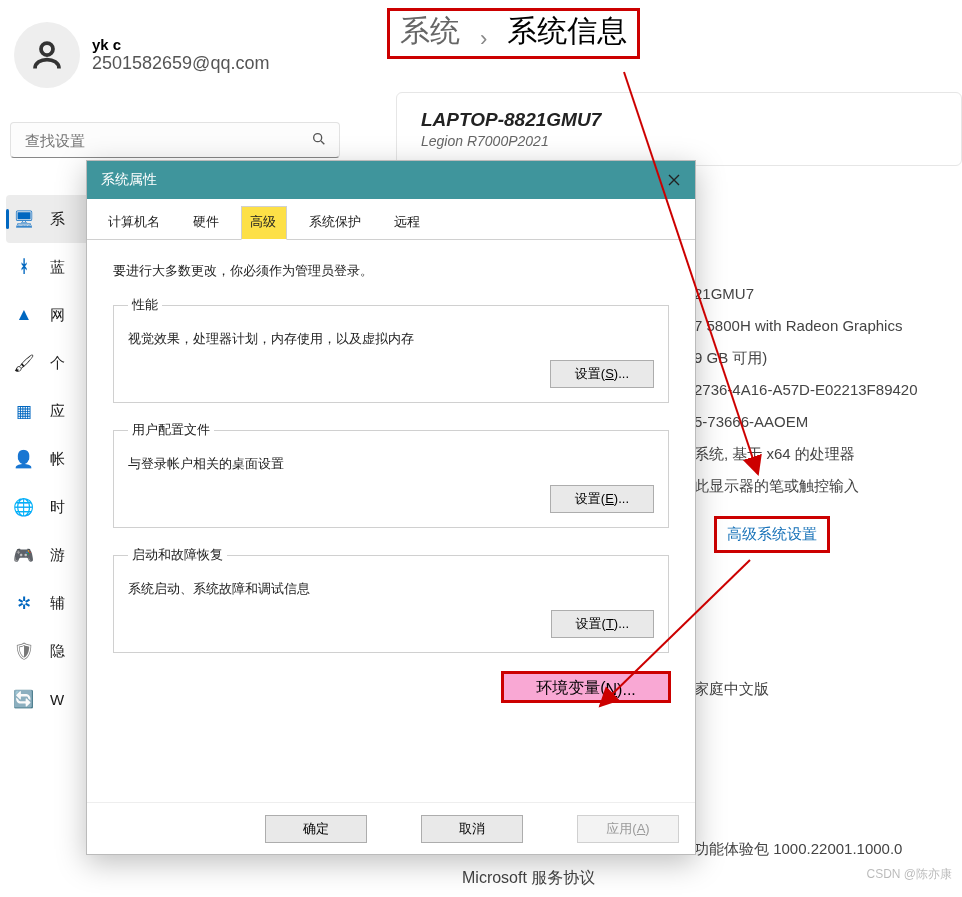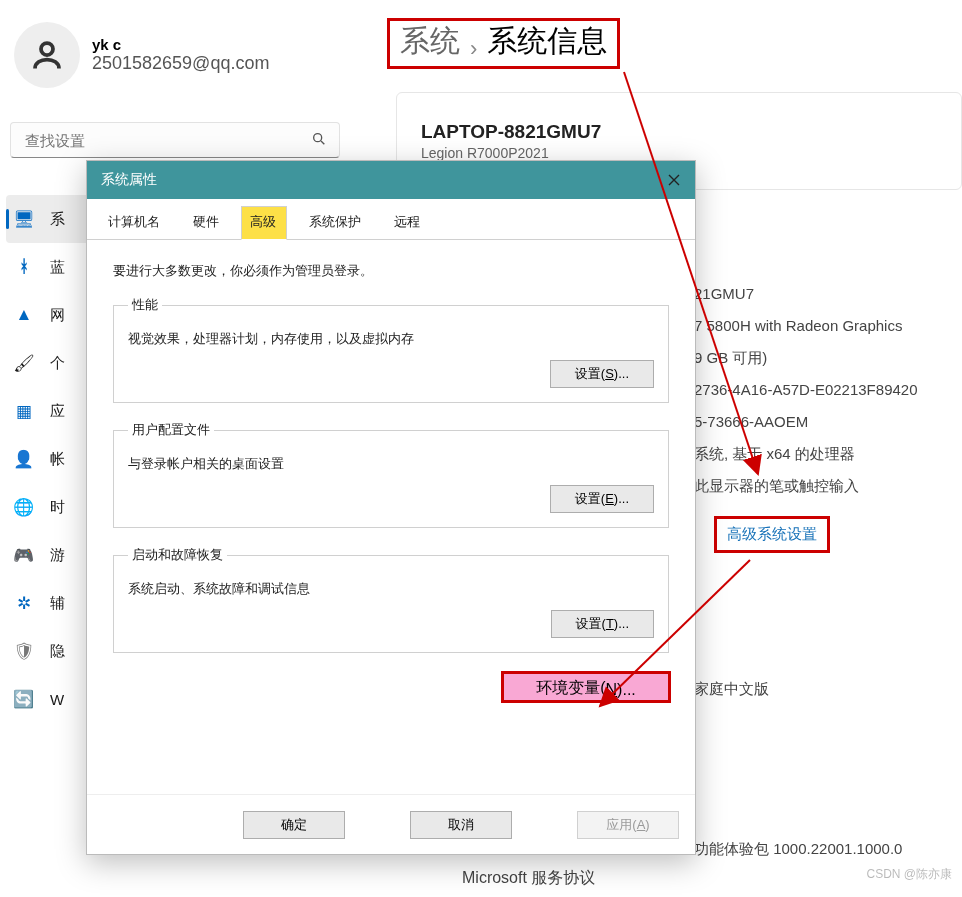--- a/index.html
+++ b/index.html
@@ -6,39 +6,39 @@
   body { margin: 0; background: #fff; width: 962px; height: 897px; position: relative; overflow: hidden; color: #1a1a1a; }
 
   
   .user { position: absolute; left: 14px; top: 22px; display: flex; align-items: center; gap: 12px; }
   .avatar { width: 66px; height: 66px; border-radius: 50%; background: #eee; display: flex; align-items: center; justify-content: center; }
   .avatar svg { width: 36px; height: 36px; stroke: #333; fill: none; stroke-width: 2.5; }
   .user-info .name { font-size: 15px; font-weight: 600; color: #000; }
   .user-info .email { font-size: 18px; color: #555; }
 
   
-  .breadcrumb { position: absolute; left: 387px; top: 18px; font-size: 30px; display: flex; align-items: flex-end; gap: 10px; border: 3px solid #c00; padding: 0 10px 4px 10px; }
+  .breadcrumb { position: absolute; left: 387px; top: 8px; font-size: 30px; display: flex; align-items: flex-end; gap: 20px; border: 3px solid #c00; padding: 0 10px 4px 10px; }
   .breadcrumb .parent { color: #666; }
   .breadcrumb .sep { color: #888; font-size: 22px; }
   .breadcrumb .current { color: #000; font-weight: 500; }
 
   
   .search { position: absolute; left: 10px; top: 122px; width: 330px; height: 36px; background: #fcfcfc; border: 1px solid #e2e2e2; border-bottom: 1px solid #888; border-radius: 4px; display: flex; align-items: center; padding: 0 12px; }
   .search input { flex: 1; border: none; outline: none; background: transparent; font-size: 15px; color: #555; }
   .search .icon { color: #555; font-size: 15px; }
 
   
   .sidebar { position: absolute; left: 0; top: 195px; width: 100px; }
   .sidebar-item { display: flex; align-items: center; height: 48px; padding-left: 14px; gap: 16px; font-size: 15px; position: relative; }
   .sidebar-item.active { background: #ececec; border-radius: 4px; margin: 0 6px; padding-left: 8px; }
   .sidebar-item.active::before { content: ""; position: absolute; left: 0; top: 14px; bottom: 14px; width: 3px; background: #0067c0; border-radius: 2px; }
   .sidebar-item .ico { width: 20px; height: 20px; display: flex; align-items: center; justify-content: center; font-size: 17px; }
 
   
-  .card { position: absolute; left: 396px; top: 92px; right: 0; border: 1px solid #e6e6e6; border-radius: 6px; padding: 28px 24px; background: #fff; }
+  .card { position: absolute; left: 396px; top: 92px; right: 0; border: 1px solid #e6e6e6; border-radius: 6px; padding: 16px 24px; background: #fff; font-style: italic; }
   .card .title { font-size: 19px; font-weight: 600; color: #222; }
   .card .sub { font-size: 14px; color: #666; margin-top: 2px; }
 
   
   .info-lines { position: absolute; left: 694px; top: 278px; font-size: 15px; color: #444; line-height: 32px; }
   .info-lines div { white-space: nowrap; }
 
   .link-box { position: absolute; left: 714px; top: 516px; border: 3px solid #c00; padding: 6px 10px; color: #1671b8; font-size: 15px; }
 
   .edition { position: absolute; left: 694px; top: 680px; font-size: 15px; color: #444; }
@@ -64,21 +64,21 @@
   legend { padding: 0 4px; font-size: 13px; }
   .desc { margin: 6px 0 12px 0; color: #222; }
   .btn-row { display: flex; justify-content: flex-end; }
   .btn { min-width: 102px; height: 28px; border: 1px solid #adadad; background: #e9e9e9; font-size: 13px; cursor: pointer; padding: 0 24px; display: inline-flex; align-items: center; justify-content: center; margin-left: 44px; }
   .btn.disabled { color: #9a9a9a; background: #f3f3f3; border-color: #d0d0d0; cursor: default; }
 
   .env-row { display: flex; justify-content: flex-end; margin-top: 8px; }
   .env-btn { min-width: 170px; height: 32px; border: 3px solid #c00; background: #f9a8d4; font-size: 16px; cursor: pointer; display: inline-flex; align-items: flex-end; justify-content: center; }
   .underline { text-decoration: underline; }
 
-  .dlg-footer { position: absolute; left: 0; right: 0; bottom: 0; height: 60px; display: flex; align-items: center; justify-content: flex-end; gap: 21px; padding: 0 16px; border-top: 1px solid #eee; background: #fff; }
+  .dlg-footer { position: absolute; left: 0; right: 0; bottom: 0; height: 52px; display: flex; align-items: center; justify-content: flex-end; gap: 10px; padding: 0 16px; border-top: 1px solid #eee; background: #fff; }
 
   
   .anno { position: absolute; left: 0; top: 0; pointer-events: none; }
 </style>
 </head>
 <body>
 
 <div class="user">
   <div class="avatar">
     <svg viewBox="0 0 24 24">

